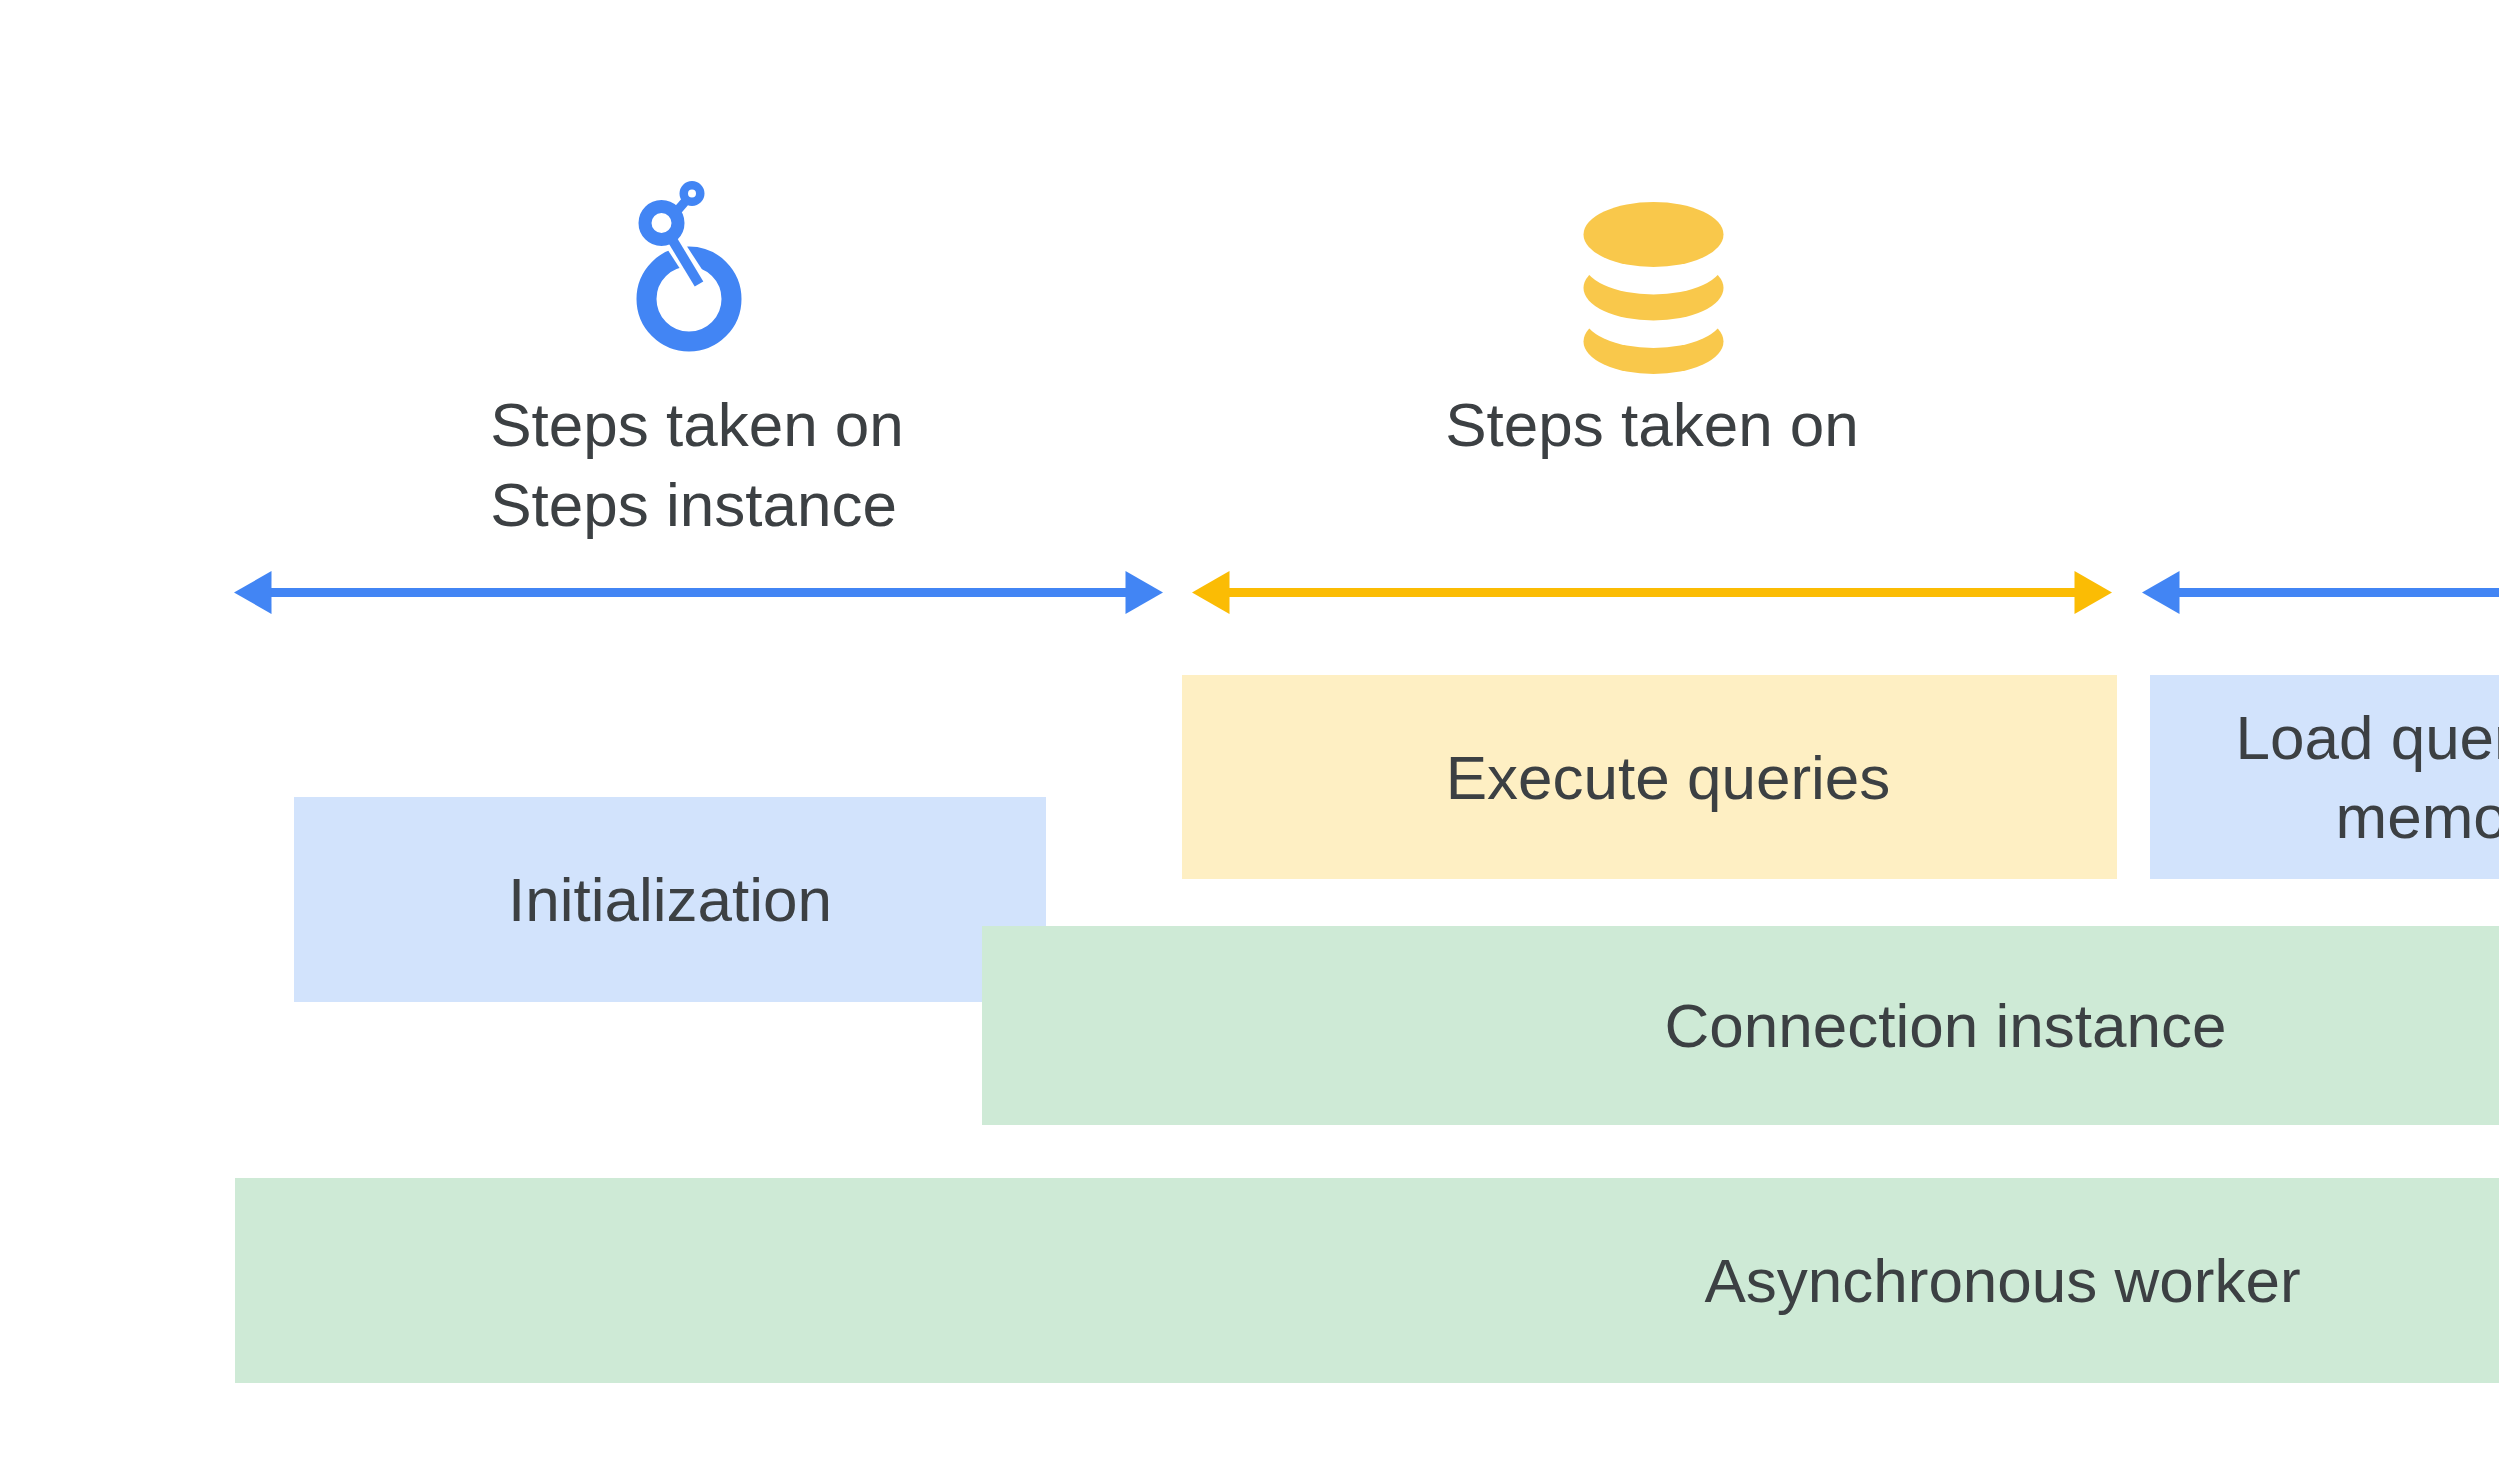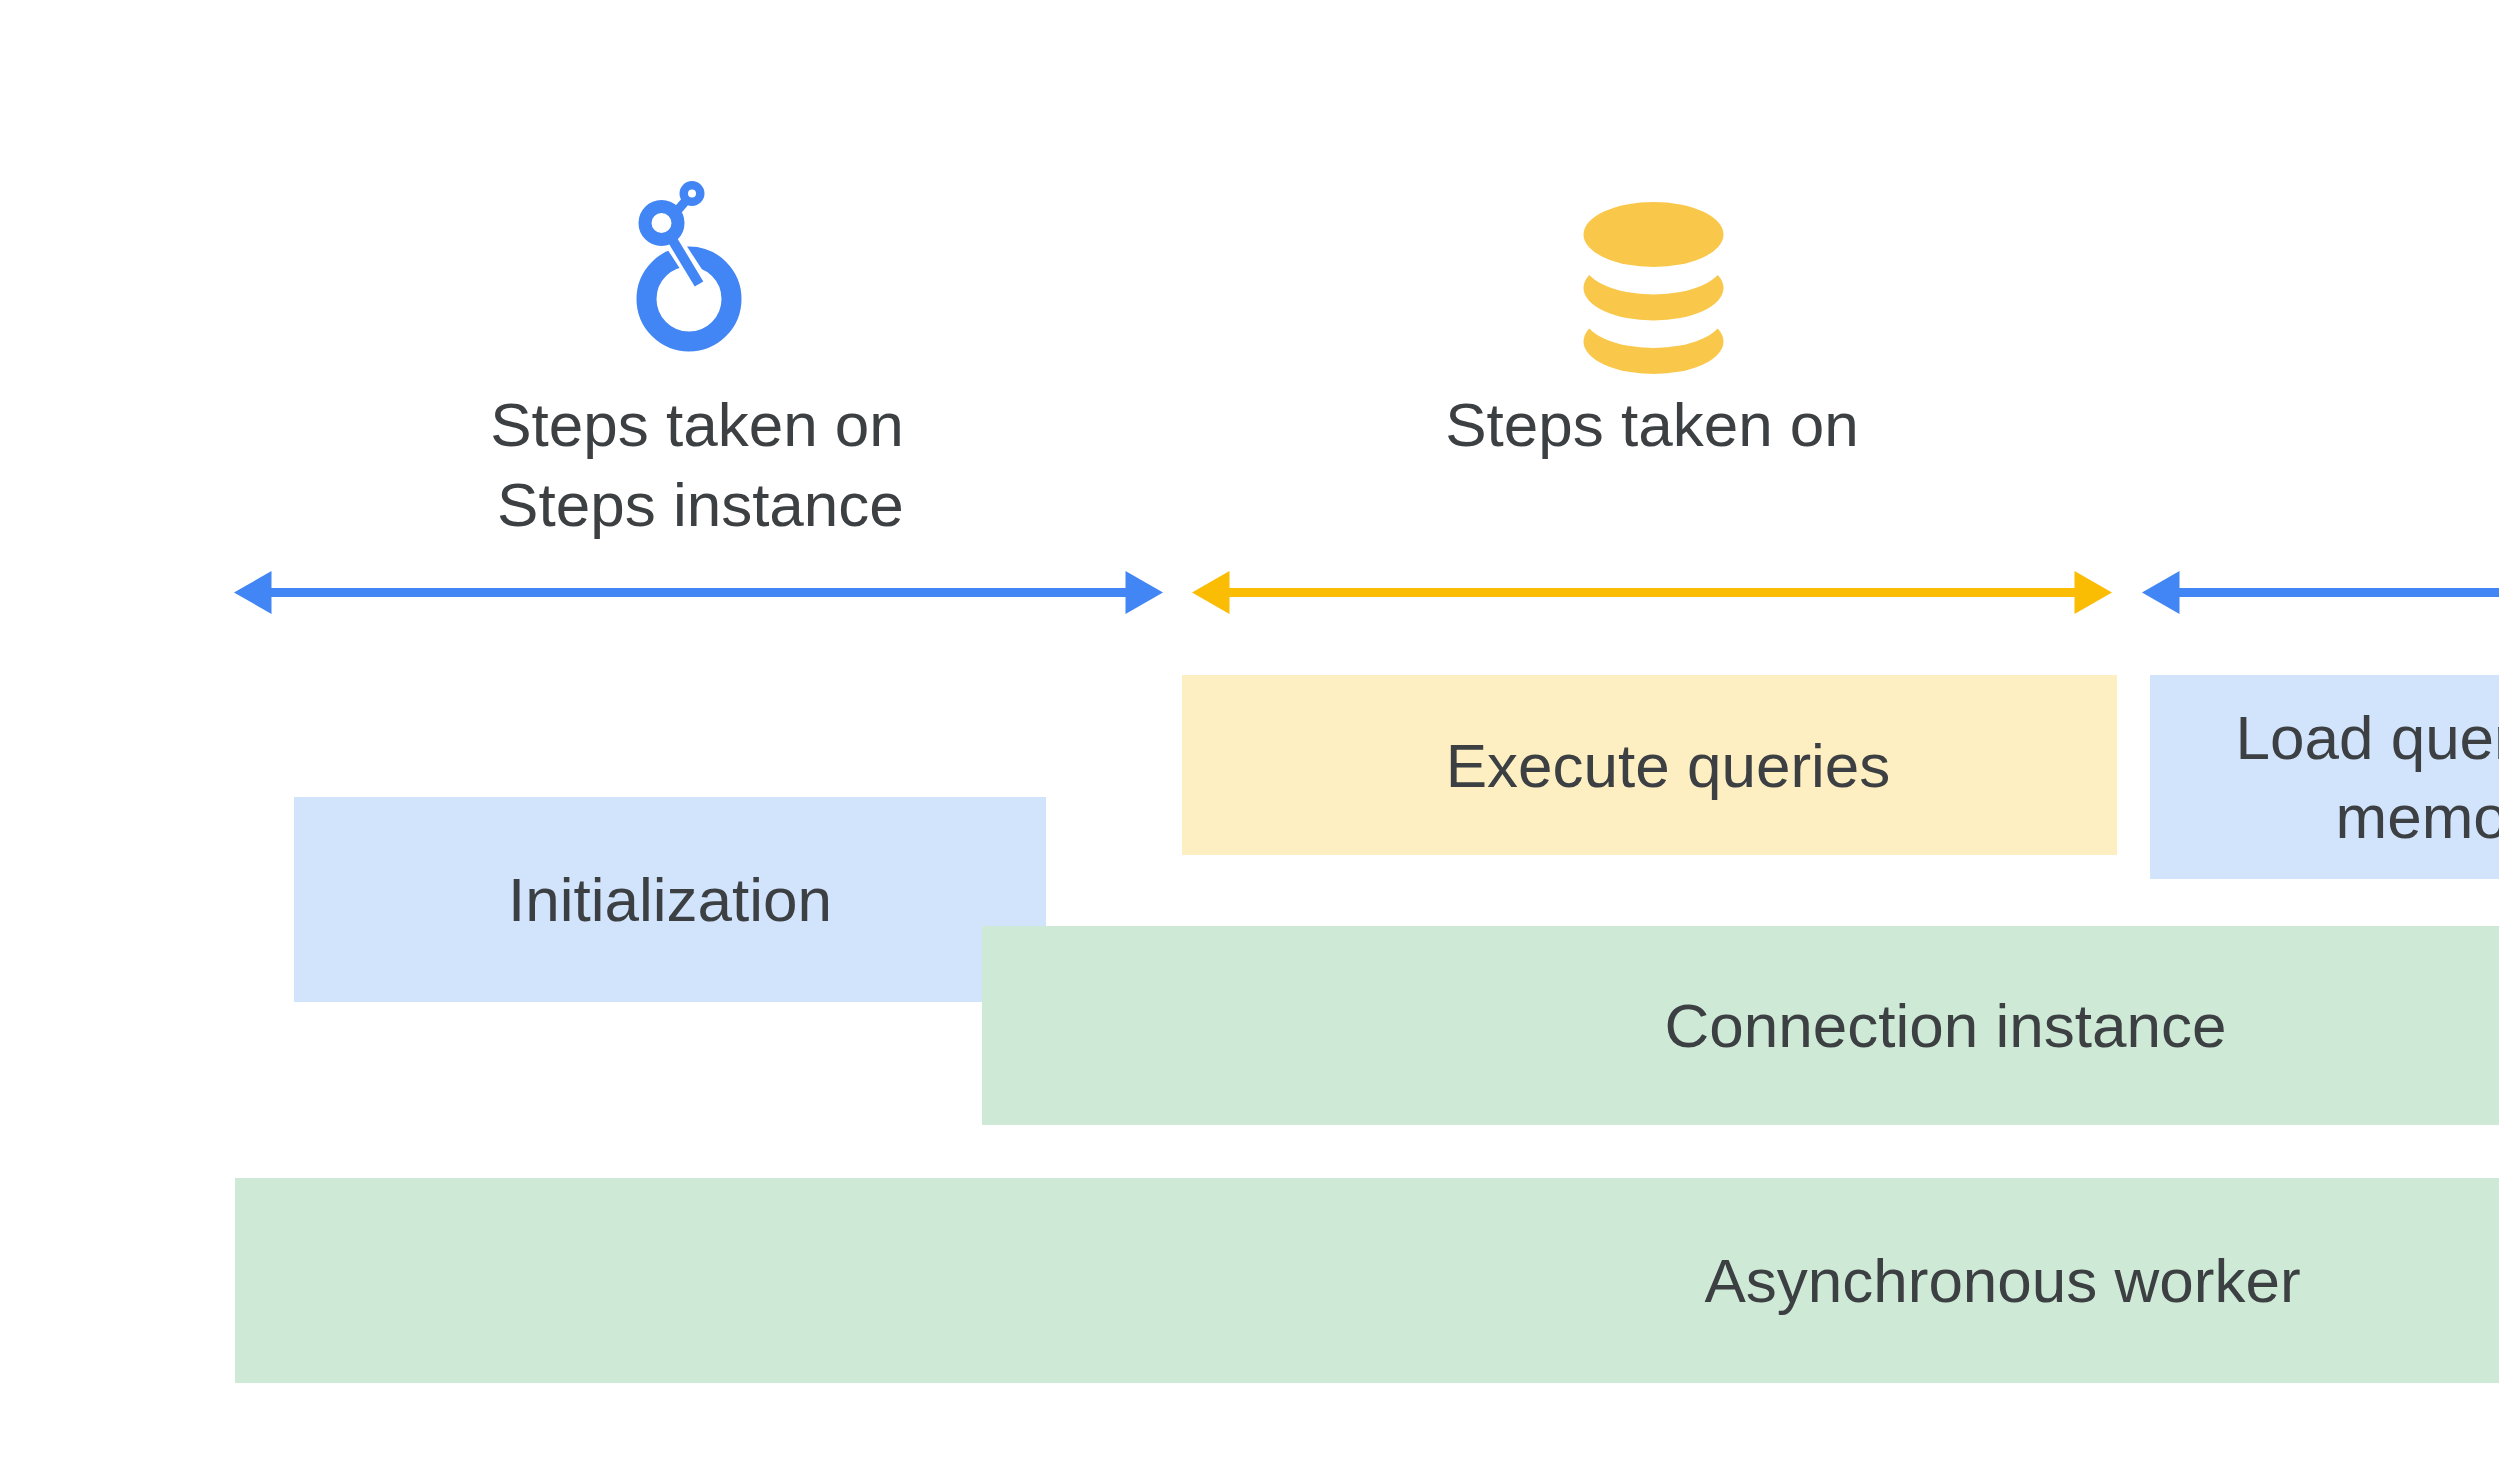--- a/index.html
+++ b/index.html
@@ -24,21 +24,21 @@
     font-family: "Liberation Sans", sans-serif;
     color: var(--text);
   }
   .abs { position: absolute; }
 
   
   .section-label {
     position: absolute;
     top: 385px;
     transform: translateX(-50%);
-    text-align: right;
+    text-align: left;
     font-size: 62px;
     line-height: 80px;
     color: var(--text);
     white-space: nowrap;
   }
   .section-label.left  { left: 697px; }
   .section-label.mid   { left: 1652px; }
 
   
   .icon-looker-left  { left: 629px; top: 170px; width: 120px; height: 200px; }
@@ -59,21 +59,21 @@
     position: absolute;
     display: flex;
     align-items: center;
     justify-content: center;
     text-align: center;
     font-size: 62px;
     line-height: 79px;
     color: var(--text);
   }
   .box-initialization      { left: 294px;  top: 797px; width: 752px; height: 205px; background: var(--box-blue); }
-  .box-execute-queries     { left: 1182px; top: 675px; width: 935px; height: 180px; background: var(--box-yellow); padding-left: 37px; }
+  .box-execute-queries     { left: 1182px; top: 675px; width: 935px; height: 204px; background: var(--box-yellow); padding-left: 37px; }
   .box-load-queries        { left: 2150px; top: 675px; width: 595px; height: 204px; background: var(--box-blue); }
   .box-connection-handling { left: 982px; top: 926px; width: 1927px; height: 199px; background: var(--box-green); }
   .box-async-worker        { left: 235px;  top: 1178px; width: 3535px; height: 205px; background: var(--box-green); }
 </style>
 </head>
 <body>
 
 <div id="canvas">
 
   <svg class="abs icon-looker-left looker-svg" viewBox="0 0 240 400" aria-hidden="true">

